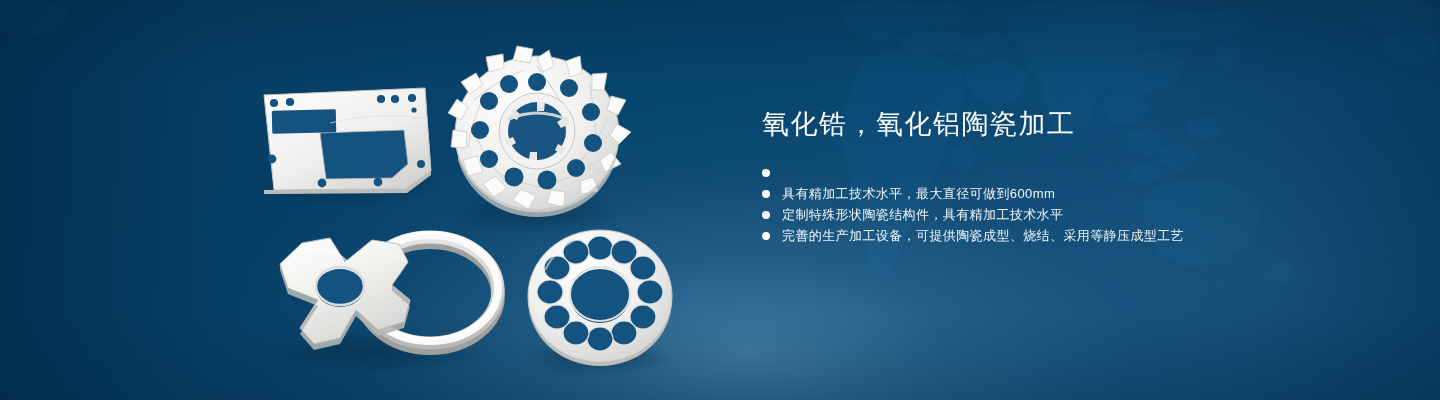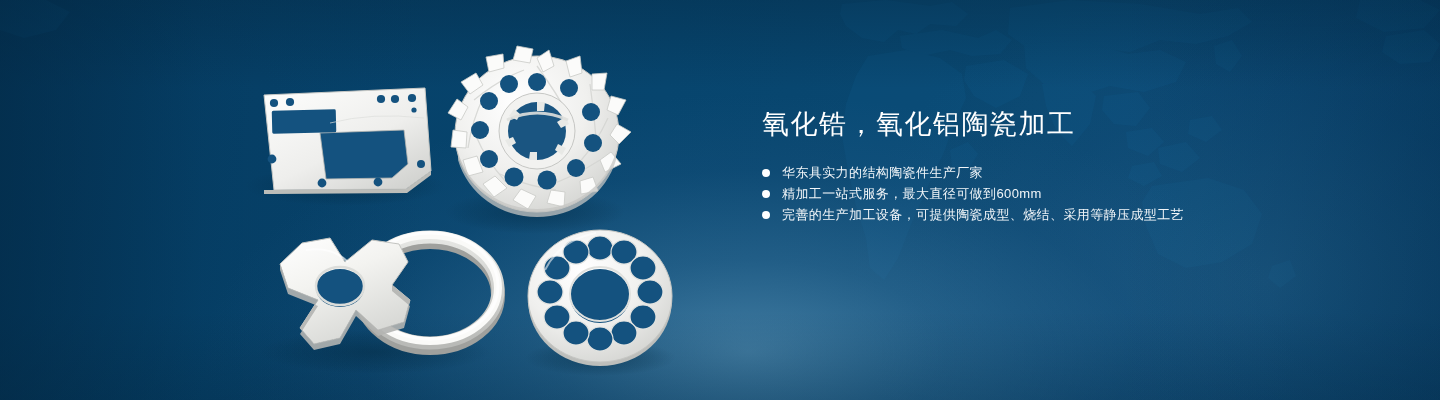--- a/index.html
+++ b/index.html
@@ -302,28 +302,31 @@
     </svg>
   </div>
 
   <div class="copy">
     <div class="headline">氧化锆，氧化铝陶瓷加工</div>
 
     <div class="bullets">
 
       <div class="bullet">
         <span class="bullet-dot"></span>
-        <span class="bullet-text">华东具实力的结构陶瓷件生产厂家</span>
       </div>
 
       <div class="bullet">
         <span class="bullet-dot"></span>
-        <span class="bullet-text">精加工一站式服务，最大直径可做到600mm</span>
+        <span class="bullet-text">具有精加工技术水平，最大直径可做到600mm</span>
       </div>
 
+      <div class="bullet">
+        <span class="bullet-dot"></span>
+        <span class="bullet-text">定制特殊形状陶瓷结构件，具有精加工技术水平</span>
+      </div>
 
       <div class="bullet">
         <span class="bullet-dot"></span>
         <span class="bullet-text">完善的生产加工设备，可提供陶瓷成型、烧结、采用等静压成型工艺</span>
       </div>
 
     </div>
   </div>
 
 </div>

